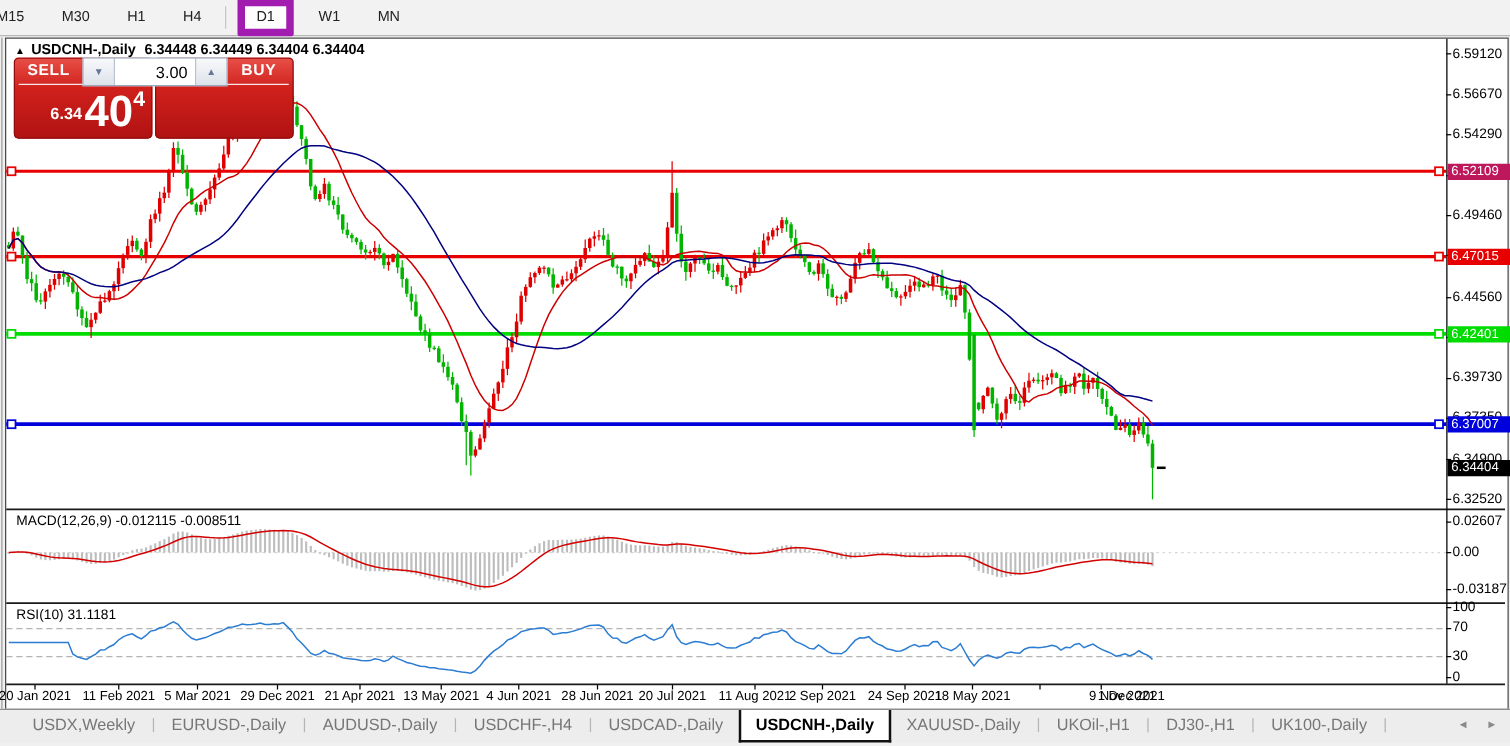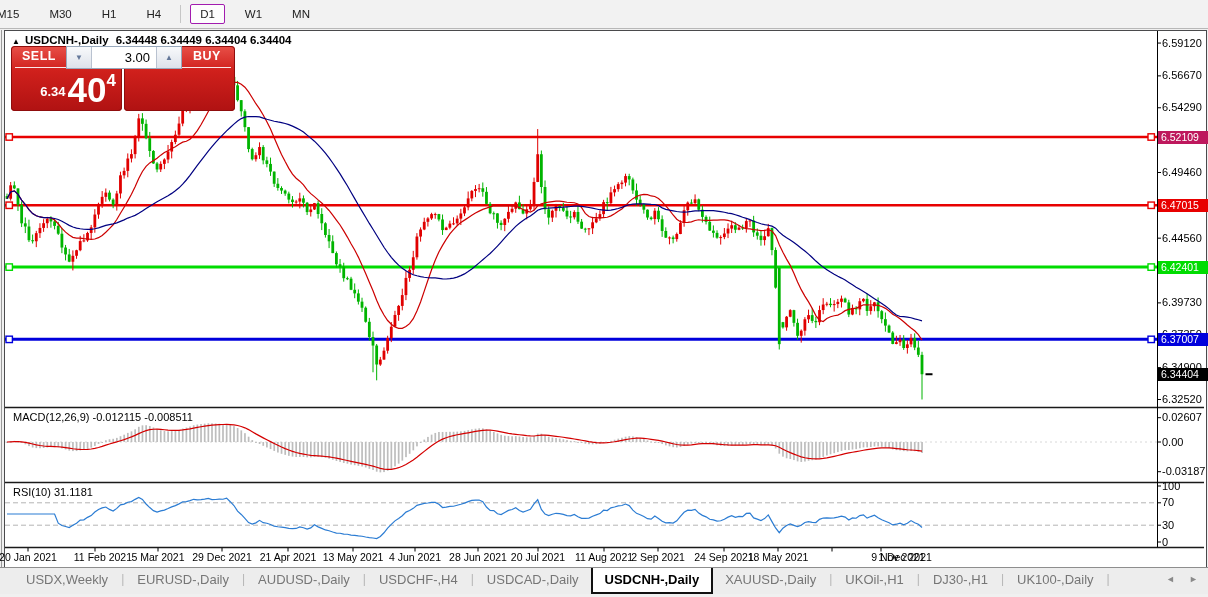--- a/index.html
+++ b/index.html
@@ -3,21 +3,21 @@
 <meta charset="utf-8">
 <style>
   html,body{margin:0;padding:0;background:#e8e8e8;}
   #root{position:relative;width:1208px;height:597px;background:#f0f0f0;overflow:hidden;
         font-family:"Liberation Sans", sans-serif;}
   
   #toolbar{position:absolute;left:0;top:0;width:1208px;height:28px;background:#f2f2f2;
            border-bottom:1px solid #b8b8b8;display:flex;align-items:center;}
   .tfbtn{font-size:11.5px;color:#222;padding:3px 9px;margin:0 5px;border:1px solid transparent;
          border-radius:2px;white-space:nowrap;}
-  .tfbtn.active{background:#fdfdfd;border:1px solid #a21caf;}
+  .tfbtn.active{background:#fdfdfd;border:6px solid #a21caf;}
   .tfsep{width:1px;height:18px;background:#c6c6c6;margin:0 4px;}
   
   #mdi-edge{position:absolute;left:1px;top:30px;width:1px;height:537px;background:#9a9a9a;}
   #chart-win{position:absolute;left:4px;top:30px;width:1201px;height:536px;background:#ffffff;
              border:1px solid #4a4a4c;z-index:1;}
   #chart-svg{position:absolute;left:0;top:0;width:1208px;height:597px;z-index:2;}
   
   #title{position:absolute;left:12px;top:34px;z-index:4;font-size:11.5px;color:#000;white-space:nowrap;}
   #title .arr{font-size:8px;margin-right:5px;}
   #title .sym{font-weight:700;}
@@ -957,21 +957,21 @@
       <div class="plabel" style="top: 479.5px;">100</div>
       <div class="plabel" style="top: 496.3px;">70</div>
       <div class="plabel" style="top: 518.7px;">30</div>
       <div class="plabel" style="top: 535.5px;">0</div>
       <div class="badge" style="top: 130.5px; background: #be185d;">6.52109</div>
       <div class="badge" style="top: 198.76px; background: rgb(232, 0, 0);">6.47015</div>
       <div class="badge" style="top: 260.587px; background: rgb(0, 220, 0);">6.42401</div>
       <div class="badge" style="top: 332.867px; background: rgb(0, 0, 220);">6.37007</div>
       <div class="badge" style="top: 367.747px; background: rgb(0, 0, 0);">6.34404</div>
       <div class="dlabel" style="left: 28px;">20 Jan 2021</div>
-      <div class="dlabel" style="left: 95px; text-align: right;">11 Feb 2021</div>
+      <div class="dlabel" style="left: 95px;">11 Feb 2021</div>
       <div class="dlabel" style="left: 158px;">5 Mar 2021</div>
       <div class="dlabel" style="left: 222px;">29 Dec 2021</div>
       <div class="dlabel" style="left: 288px;">21 Apr 2021</div>
       <div class="dlabel" style="left: 353px;">13 May 2021</div>
       <div class="dlabel" style="left: 415px;">4 Jun 2021</div>
       <div class="dlabel" style="left: 478px;">28 Jun 2021</div>
       <div class="dlabel" style="left: 538px;">20 Jul 2021</div>
       <div class="dlabel" style="left: 604px;">11 Aug 2021</div>
       <div class="dlabel" style="left: 658px;">2 Sep 2021</div>
       <div class="dlabel" style="left: 724px;">24 Sep 2021</div>

